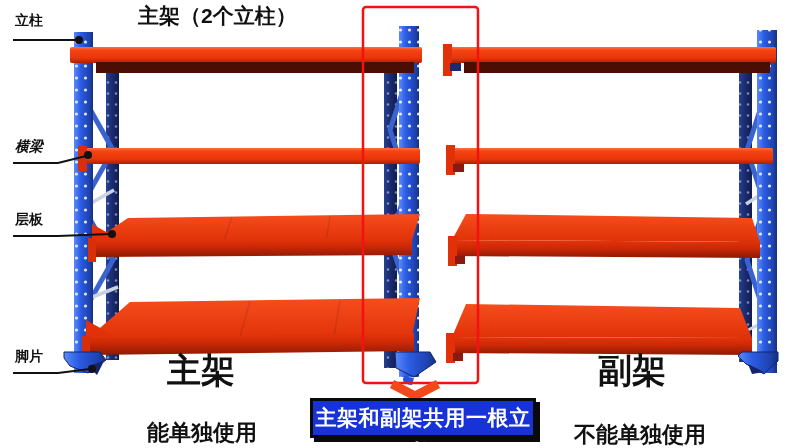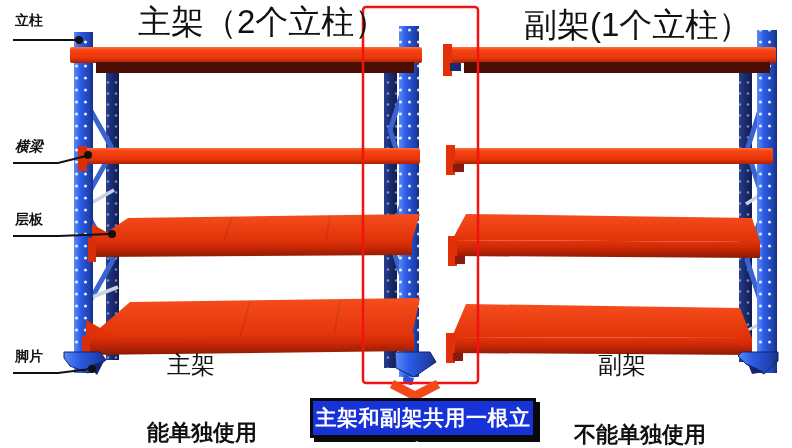--- a/index.html
+++ b/index.html
@@ -3,23 +3,23 @@
 <meta charset="utf-8">
 <style>
   html,body{margin:0;padding:0;background:#e8e8e8;}
   .stage{
     position:relative;width:792px;height:448px;background:#ffffff;
     overflow:hidden;font-family:"Liberation Sans","DejaVu Sans",sans-serif;
     -webkit-font-smoothing:antialiased;
   }
   .stage svg{position:absolute;left:0;top:0;}
   .txt{position:absolute;color:#111;white-space:nowrap;line-height:1.1;}
-  .title{font-size:33px;font-weight:400;letter-spacing:0px;}
+  .title{font-size:21px;font-weight:700;letter-spacing:0px;}
   .part-label{font-size:14px;font-weight:700;}
-  .big-name{font-size:24px;font-weight:400;}
+  .big-name{font-size:34px;font-weight:700;}
   .desc{font-size:22px;font-weight:700;margin-top:29px;}
   .banner{
     position:absolute;left:310px;top:398px;width:220px;height:34px;
     background:#1733d8;border:3px solid #0a0a0a;box-shadow:4px 4px 0 #0a0a0a;
     color:#ffffff;font-size:21px;font-weight:800;text-align:center;line-height:34px;
     letter-spacing:0.5px;
   }
 </style>
 </head>
 <body>
@@ -152,21 +152,20 @@
     </g>
     <g fill="#111">
       <circle cx="79" cy="40" r="4"></circle>
       <circle cx="88" cy="155" r="4"></circle>
       <circle cx="112" cy="234" r="4"></circle>
       <circle cx="92" cy="369" r="4"></circle>
     </g>
   </svg>
 
   <div class="txt title" style="left:138px;top:4px;">主架（2个立柱）</div>
-  <div class="txt title" style="left:524px;top:7px;">副架(1个立柱）</div>
 
   <div class="txt part-label" style="left:15px;top:13px;">立柱</div>
   <div class="txt part-label" style="left:15px;top:139px;font-style:italic;">横梁</div>
   <div class="txt part-label" style="left:15px;top:212px;text-align:center;">层板</div>
   <div class="txt part-label" style="left:15px;top:349px;text-align:right;">脚片</div>
 
   <div class="txt big-name" style="left:167px;top:352px;">主架</div>
   <div class="txt desc" style="left:147px;top:392px;">能单独使用</div>
   <div class="txt desc" style="left:574px;top:394px;">不能单独使用</div>
   <div class="txt big-name" style="left:598px;top:352px;">副架</div>

